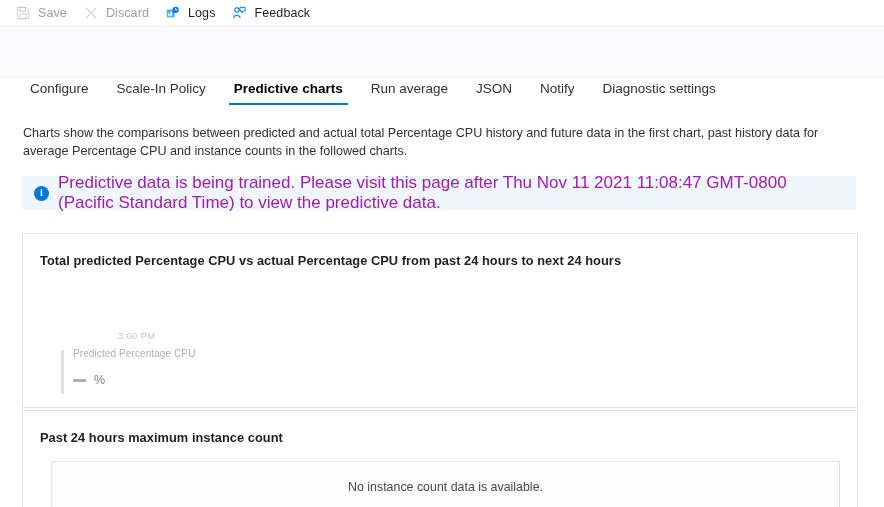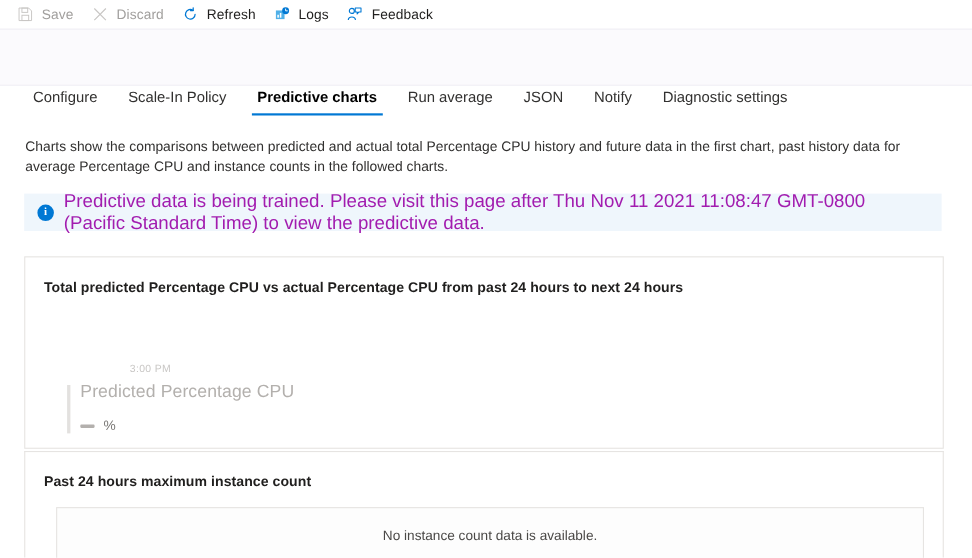--- a/index.html
+++ b/index.html
@@ -15,22 +15,22 @@
     font-size: 12px;
     color: #323130;
     overflow: hidden;
     position: relative;
   }
 
   
   .commandbar {
     height: 26px;
     display: flex;
-    align-items: flex-end;
-    padding: 10px 0 0 10px;
+    align-items: flex-start;
+    padding: 0 0 0 10px;
     background: #ffffff;
     box-sizing: border-box;
   }
   .cmd {
     display: flex;
     align-items: center;
     height: 26px;
     padding: 0 9px 0 4px;
     margin-right: 2px;
     cursor: pointer;
@@ -206,21 +206,21 @@
   .ghost-legend:before {
     content: "";
     position: absolute;
     left: 0;
     top: 2px;
     width: 3px;
     height: 44px;
     background: #e3e1df;
   }
   .ghost-legend-title {
-    font-size: 16px;
+    font-size: 10px;
     color: #b3b0ad;
     letter-spacing: .1px;
   }
   .ghost-legend-row {
     margin-top: 14px;
     display: flex;
     align-items: center;
   }
   .ghost-swatch {
     display: inline-block;
@@ -253,29 +253,20 @@
 
   <div class="cmd disabled">
     <span class="cmd-ico">
       <svg width="14" height="14" viewBox="0 0 16 16">
         <path d="M2 2 L14 14 M14 2 L2 14" stroke="#c8c6c4" stroke-width="1.2" fill="none"></path>
       </svg>
     </span>
     <span class="cmd-label">Discard</span>
   </div>
 
-  <div class="cmd">
-    <span class="cmd-ico">
-      <svg width="14" height="14" viewBox="0 0 16 16">
-        <path d="M13 8a5 5 0 1 1-2.2-4.15" fill="none" stroke="#0078d4" stroke-width="1.3" stroke-linecap="round"></path>
-        <path d="M11 1.2 L11 4.1 L8.1 4.1" fill="none" stroke="#0078d4" stroke-width="1.3" stroke-linecap="round" stroke-linejoin="round"></path>
-      </svg>
-    </span>
-    <span class="cmd-label">Refresh</span>
-  </div>
 
   <div class="cmd">
     <span class="cmd-ico">
       <svg width="15" height="14" viewBox="0 0 16 16">
         <rect x="1.5" y="4" width="9" height="9" fill="#50b0e8"></rect>
         <rect x="3" y="8.5" width="1.6" height="3" fill="#ffffff"></rect>
         <rect x="5.6" y="6.6" width="1.6" height="4.9" fill="#ffffff"></rect>
         <circle cx="11.6" cy="4.4" r="3.6" fill="#0078d4"></circle>
         <path d="M11.6 2.1 v2.3 h2.2" stroke="#ffffff" stroke-width="1" fill="none"></path>
       </svg>

